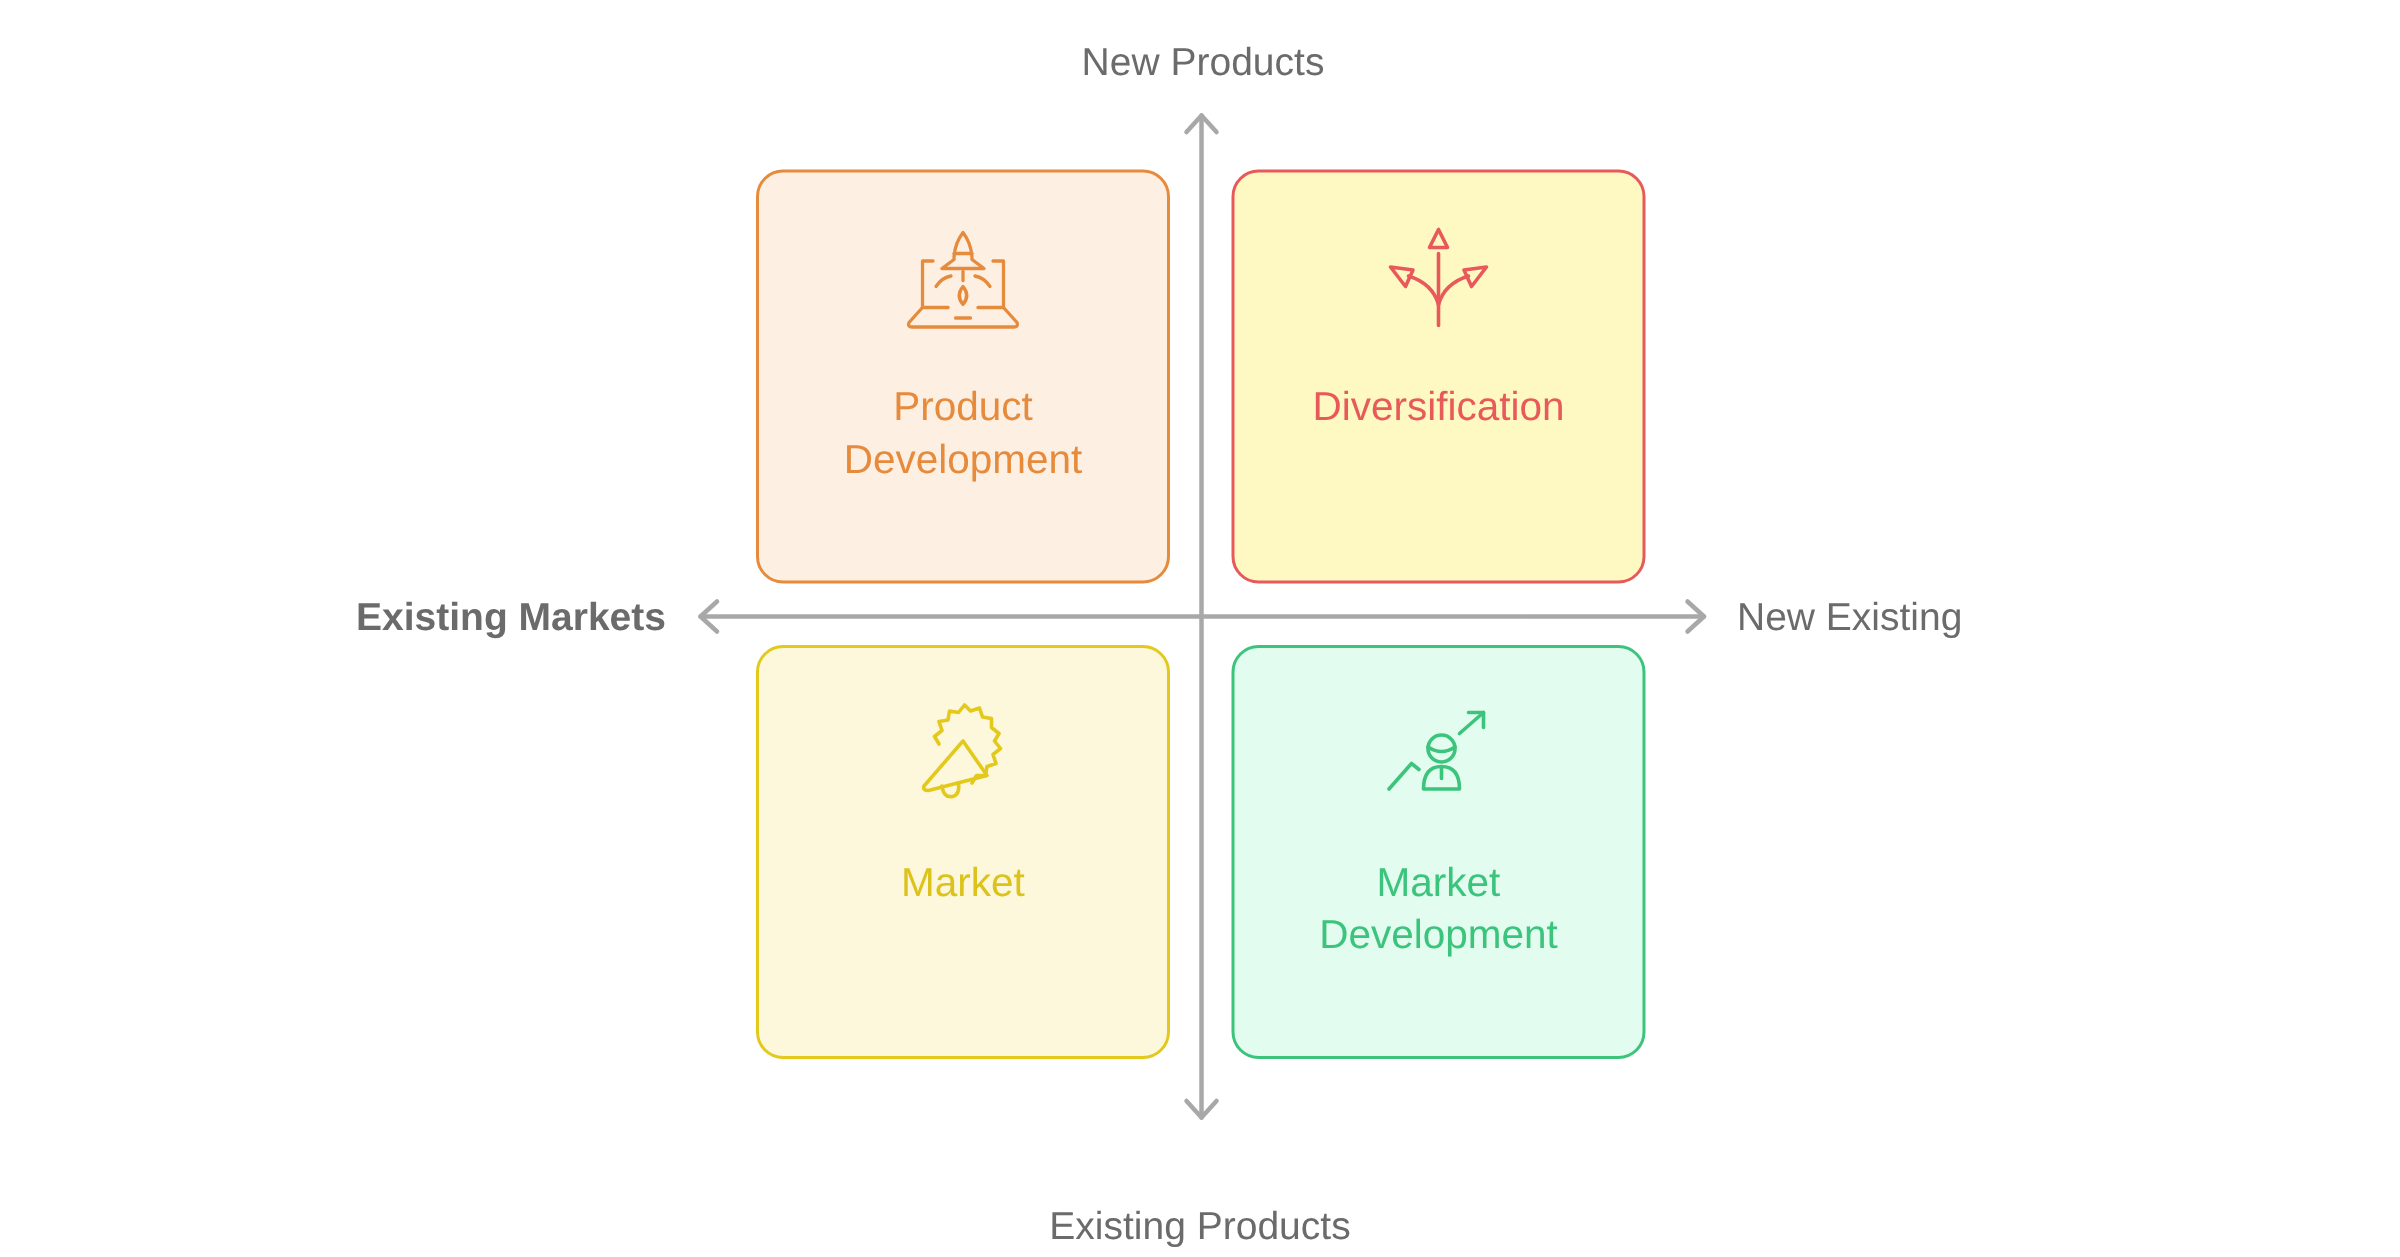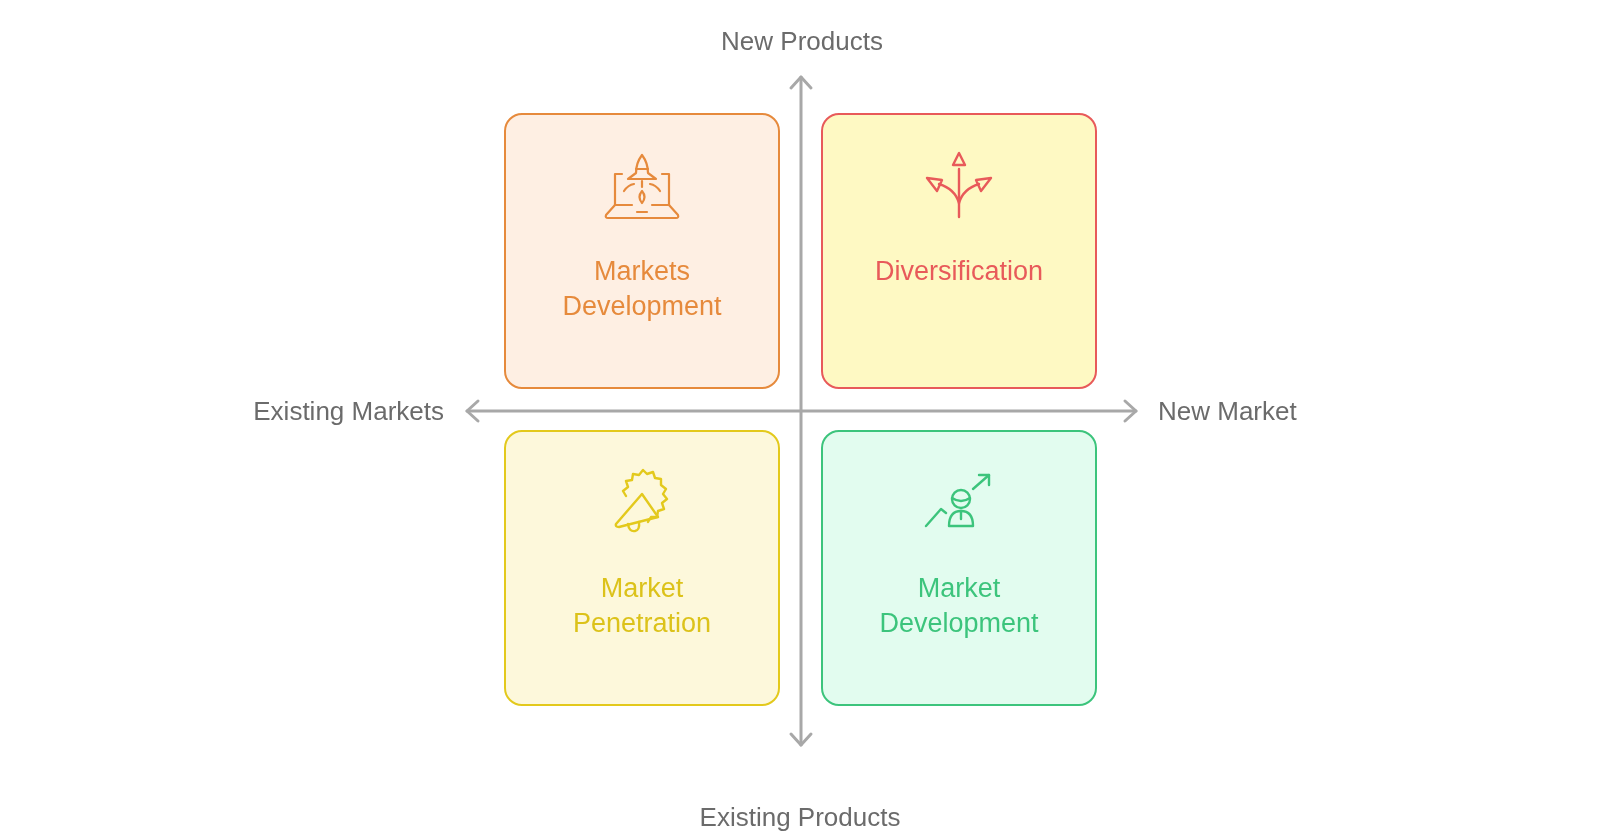--- a/index.html
+++ b/index.html
@@ -16,21 +16,21 @@
     }
     .axis-label {
       position: absolute;
       font-size: 26px;
       color: #6b6b6b;
       white-space: nowrap;
       line-height: 1;
     }
     #label-top { left: 0; width: 1600px; text-align: center; top: 28px; padding-left: 2px; }
     #label-bottom { left: 0; width: 1600px; text-align: center; top: 804px; }
-    #label-left { right: 1156px; top: 398px; }
+    #label-left { right: 1156px; top: 398px; font-weight: bold; }
     #label-right { left: 1158px; top: 398px; }
 
     svg.axes {
       position: absolute;
       left: 0;
       top: 0;
       width: 1600px;
       height: 838px;
     }
 
@@ -82,39 +82,39 @@
     <polyline points="791,734 801,745 811,734"></polyline>
     <line x1="467" y1="411" x2="1136" y2="411"></line>
     <polyline points="478,401 467,411 478,421"></polyline>
     <polyline points="1125,401 1136,411 1125,421"></polyline>
   </g>
 </svg>
 
 <div class="axis-label" id="label-top">New Products</div>
 <div class="axis-label" id="label-bottom">Existing Products</div>
 <div class="axis-label" id="label-left">Existing Markets</div>
-<div class="axis-label" id="label-right">New Market</div>
+<div class="axis-label" id="label-right">New Existing</div>
 
 <div class="quad" id="q-product-dev">
   <svg class="icon" viewBox="0 0 80 80" fill="none" stroke="#e68a3c" stroke-width="2.2" stroke-linecap="round" stroke-linejoin="round">
     <path d="M20 27 H13 V58"></path>
     <path d="M60 27 H67 V58"></path>
     <path d="M13 58 L4 68 Q3 71 6 71 H74 Q77 71 76 68 L67 58"></path>
     <line x1="13" y1="58" x2="30" y2="58"></line>
     <line x1="50" y1="58" x2="67" y2="58"></line>
     <line x1="35" y1="65" x2="45" y2="65"></line>
     <path d="M40 8 Q34 16 34 26 L26 32 H54 L46 26 Q46 16 40 8 Z"></path>
     <line x1="34" y1="22" x2="46" y2="22"></line>
     <path d="M40 44 Q35 50 40 56 Q45 50 40 44 Z"></path>
     <path d="M40 34 L40 40"></path>
     <path d="M22 44 Q26 38 32 37"></path>
     <path d="M58 44 Q54 38 48 37"></path>
   </svg>
   <div class="title">
-    <span>Markets</span>
+    <span>Product</span>
     <span>Development</span>
   </div>
 </div>
 
 <div class="quad" id="q-diversification">
   <svg class="icon" viewBox="0 0 80 80" fill="none" stroke="#e85a5a" stroke-width="2.4" stroke-linecap="round" stroke-linejoin="round">
     <line x1="40" y1="22" x2="40" y2="70"></line>
     <path d="M40 6 L34 18 H46 Z"></path>
     <path d="M40 56 Q36 42 20 37"></path>
     <path d="M8 31 L18 44 L23 33 Z"></path>
@@ -128,21 +128,20 @@
 </div>
 
 <div class="quad" id="q-market-pen">
   <svg class="icon" viewBox="0 0 80 80" fill="none" stroke="#e3c91c" stroke-width="2.4" stroke-linecap="round" stroke-linejoin="round">
     <path d="M24 32 L21 27 L26 23 L24 17 L30 16 L31 10 L37 11 L41 6 L45 10 L51 8 L53 14 L59 15 L59 21 L64 25 L61 30 L65 35 L60 39 L62 45 L56 47 L55 53 L49 53 L46 58"></path>
     <path d="M40 30 L14 60 Q13 63 17 63 L56 53 Z"></path>
     <path d="M26 60 Q27 68 33 67 Q38 66 37 58"></path>
   </svg>
   <div class="title">
     <span>Market</span>
-    <span>Penetration</span>
   </div>
 </div>
 
 <div class="quad" id="q-market-dev">
   <svg class="icon" viewBox="0 0 80 80" fill="none" stroke="#3cc47c" stroke-width="2.4" stroke-linecap="round" stroke-linejoin="round">
     <path d="M7 62 L22 45 L27 49"></path>
     <circle cx="42" cy="35" r="9"></circle>
     <path d="M33 34 Q42 40 51 34"></path>
     <path d="M30 62 Q30 47 42 47 Q54 47 54 62 Z"></path>
     <line x1="42" y1="47" x2="42" y2="55"></line>

